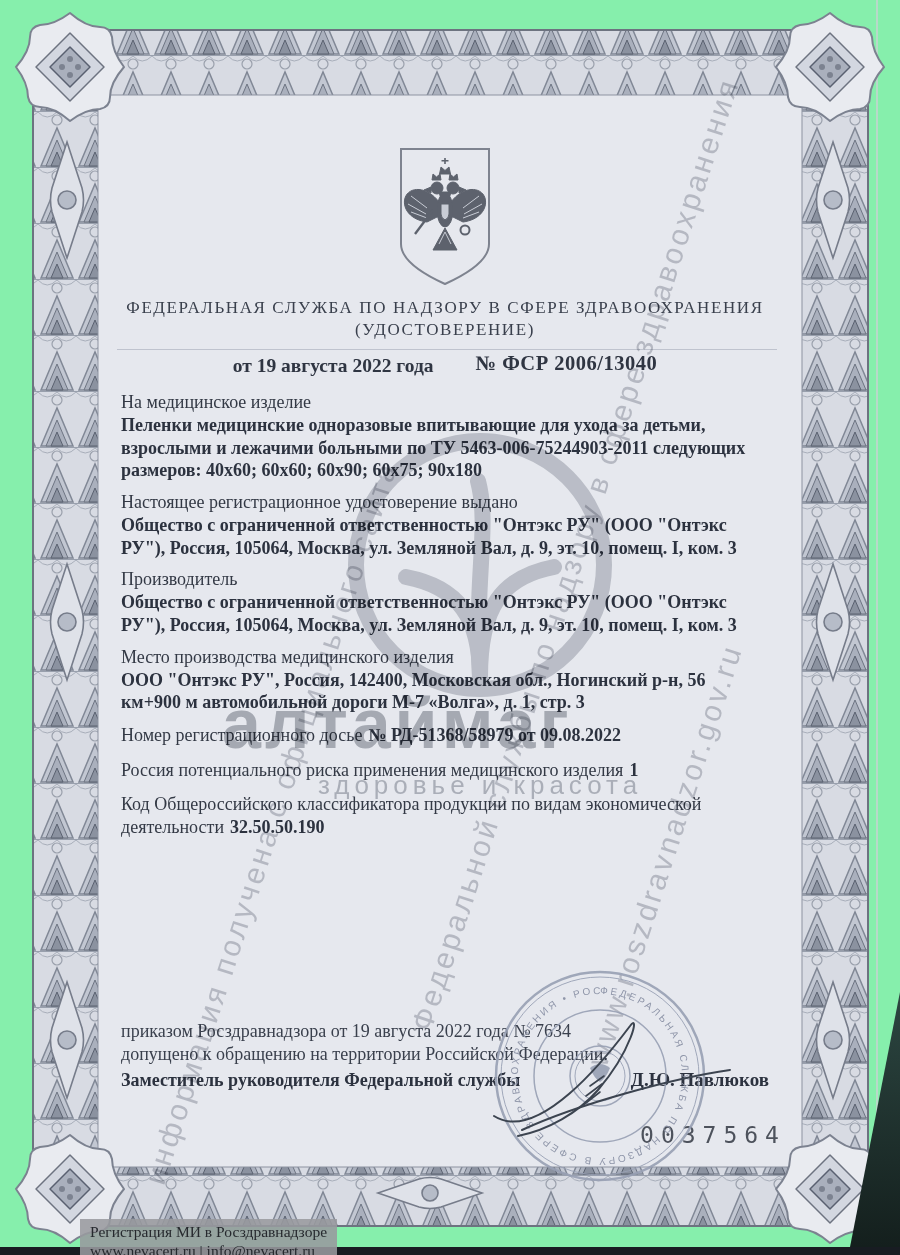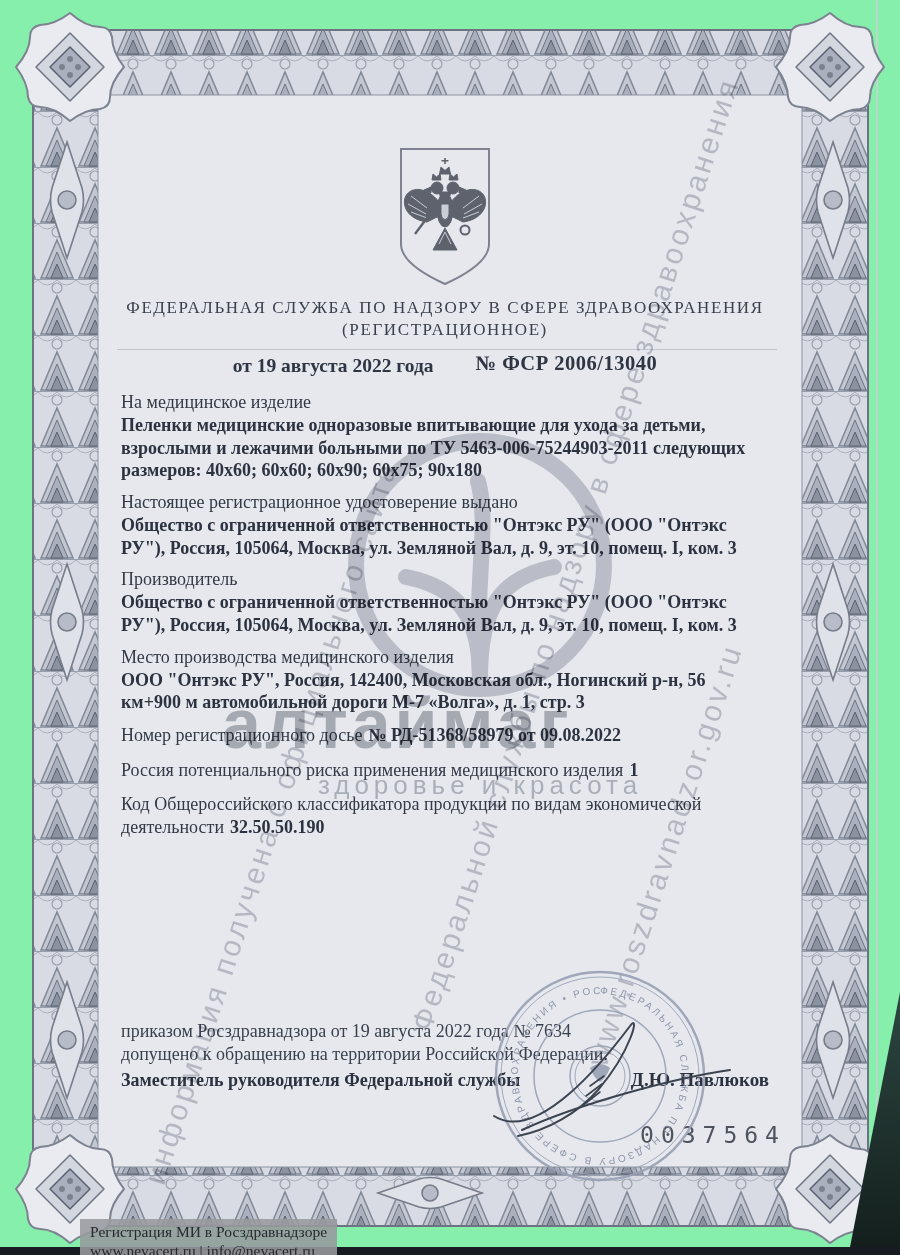--- a/index.html
+++ b/index.html
@@ -217,21 +217,21 @@
             <path d="M46,98 L52,86 L58,98" stroke="#c9cdd6" stroke-width="1" fill="none"></path>
             <path d="M40,64 L22,88" fill="none" stroke-width="2.4"></path>
             <circle cx="72" cy="84" r="4.5" fill="none" stroke-width="2"></circle>
             <path d="M48,58 h8 v10 q0,4 -4,6 q-4,-2 -4,-6 Z" fill="#c9cdd6" stroke-width="1"></path>
           </g>
         </svg>
       </div>
 
       <div class="agency">
         <div>ФЕДЕРАЛЬНАЯ СЛУЖБА ПО НАДЗОРУ В СФЕРЕ ЗДРАВООХРАНЕНИЯ</div>
-        <div>(РЕГИСТРАЦИОННОЕ)</div>
+        <div>(УДОСТОВЕРЕНИЕ)</div>
       </div>
 
       <div class="sep"></div>
 
 
       <div class="date-row">
         <span class="date-text">от 19 августа 2022 года</span>
         <span class="cert-number">№  ФСР 2006/13040</span>
       </div>
 

